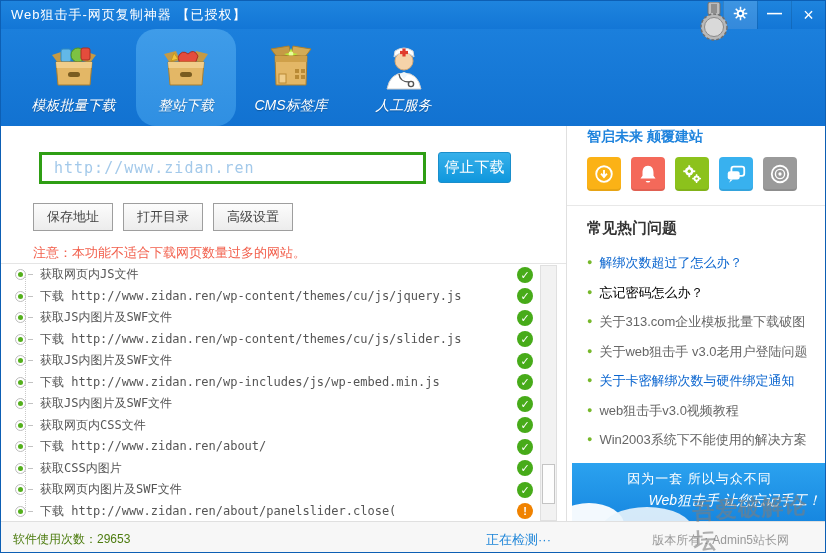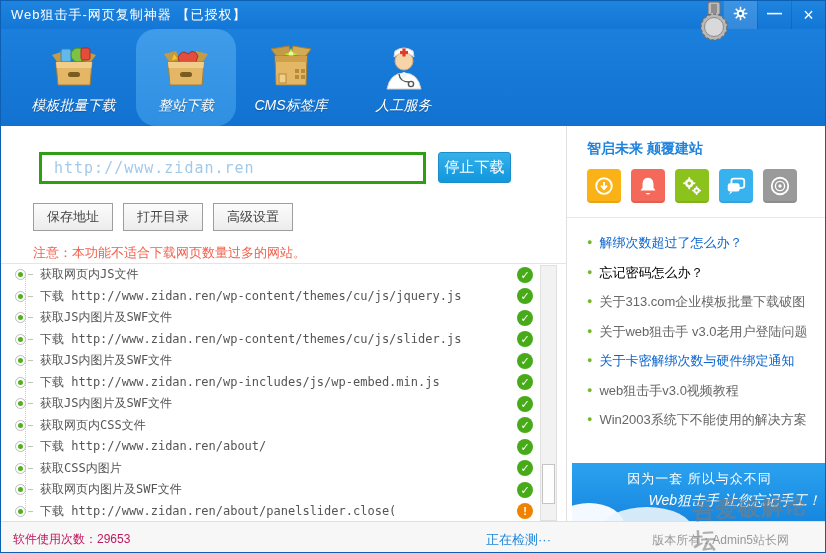--- a/index.html
+++ b/index.html
@@ -65,21 +65,21 @@
   .status.warn { background:#f08200; }
   .status.warn::after { content:'!'; }
   .scrollbar { position:absolute; right:9px; top:1px; width:17px; height:256px;
                background:#f2f2f2; border:1px solid #e0e0e0; }
   .scroll-thumb { position:absolute; left:1px; width:13px; top:198px; height:40px;
                   background:#fdfdfd; border:1px solid #c4c4c4; }
 
   
   .sidebar { position:absolute; left:565px; top:125px; width:261px; height:395px;
              border-left:1px solid #e0e0e0; background:#fff; padding-left:20px; }
-  .promo-title { margin-top:14px; color:#1e83dd; font-size:14px; font-weight:bold; }
+  .promo-title { margin-top:2px; color:#1e83dd; font-size:14px; font-weight:bold; }
   .icon-row { margin-top:11px; display:flex; gap:10px; }
   .icon-btn { width:34px; height:34px; border-radius:4px; display:flex; align-items:center;
               justify-content:center; cursor:pointer; box-shadow:inset 0 -2px rgba(0,0,0,.08); }
   .side-divider { margin:14px 0 0 -20px; border-top:1px solid #e8e8e8; }
   .faq-title { margin-top:13px; font-size:15px; font-weight:bold; color:#333; }
   .faq-list { list-style:none; margin-top:10px; }
   .faq-list li { font-size:13px; line-height:29.5px; white-space:nowrap; cursor:pointer; }
   .faq-list li::before { content:'●'; color:#76b82a; font-size:9px; margin-right:7px;
                          vertical-align:2px; }
 
@@ -90,21 +90,21 @@
                        background:#fff; border-radius:50%; opacity:.95; }
   .ad-banner::after { content:''; position:absolute; left:30px; bottom:-30px; width:90px; height:44px;
                       background:#eaf4fc; border-radius:50%; opacity:.9; }
   .ad-line1 { color:#fff; font-size:13px; text-align:center; margin-top:7px; letter-spacing:1px; }
   .ad-line2 { color:#fff; font-size:14px; font-style:italic; text-align:right; margin:4px 6px 0 0;
               position:relative; z-index:2; }
 
   
   .statusbar { position:absolute; left:0; top:520px; width:100%; height:33px; background:#f7f7f7;
                border-top:1px solid #e0e0e0; }
-  .usage { position:absolute; left:12px; top:9px; font-size:12px; color:#be185d; }
+  .usage { position:absolute; left:12px; top:9px; font-size:12px; color:#4d7c0f; }
   .checking { position:absolute; left:485px; top:9px; font-size:13px; color:#1f86d9; }
   .version { position:absolute; right:36px; top:10px; font-size:12px; color:#999; }
 
   
   .watermark { position:absolute; left:692px; top:492px; z-index:5; font-size:22px; font-weight:bold;
                color:rgba(125,125,125,.6); transform:rotate(-3deg); letter-spacing:1px;
                pointer-events:none; }
 </style>
 </head>
 <body>
@@ -365,20 +365,21 @@
       </div>
       <div class="icon-btn" style="background: rgb(154, 154, 154);">
         <svg width="22" height="22" viewBox="0 0 24 24">
           <circle cx="12" cy="12" r="9" fill="none" stroke="#fff" stroke-width="2"></circle>
           <circle cx="12" cy="12" r="5" fill="none" stroke="#fff" stroke-width="1.5"></circle>
           <circle cx="12" cy="12" r="1.8" fill="#fff"></circle>
         </svg>
       </div>
     </div>
     <div class="side-divider"></div>
+    <div class="faq-title">常见热门问题</div>
     <ul class="faq-list">
 
         <li style="color: rgb(10, 101, 207);">解绑次数超过了怎么办？</li>
 
         <li style="color: #000000;">忘记密码怎么办？</li>
 
         <li style="color: rgb(102, 102, 102);">关于313.com企业模板批量下载破图</li>
 
         <li style="color: rgb(102, 102, 102);">关于web狙击手 v3.0老用户登陆问题</li>
 

